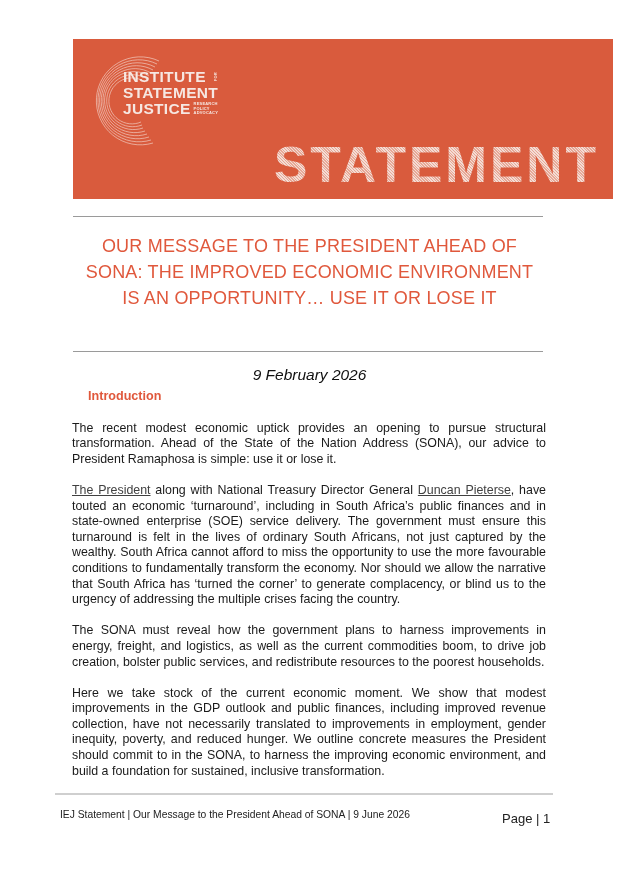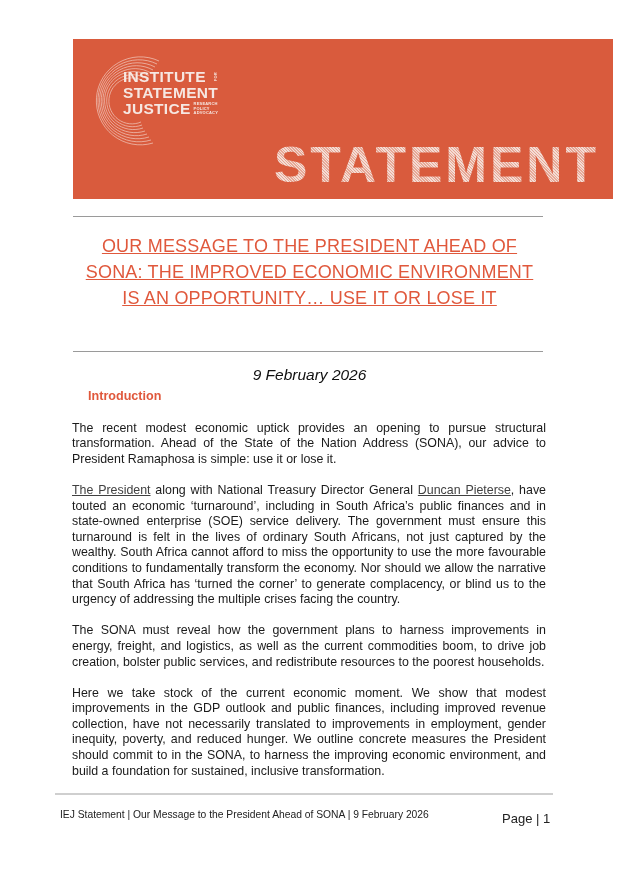--- a/index.html
+++ b/index.html
@@ -85,21 +85,20 @@
     .title {
       position: absolute;
       left: 73px;
       top: 233px;
       width: 473px;
       text-align: center;
       color: #E0583C;
       font-size: 18px;
       line-height: 26px;
       letter-spacing: 0.2px;
-      text-decoration: underline;
     }
     .date {
       position: absolute;
       left: 73px;
       top: 322px;
       width: 473px;
       text-align: center;
       font-style: italic;
       font-size: 15.5px;
       color: #111;
@@ -196,14 +195,14 @@
 
 <div class="content">
   <h2>Introduction</h2>
   <p>The recent modest economic uptick provides an opening to pursue structural transformation. Ahead of the State of the Nation Address (SONA), our advice to President Ramaphosa is simple: use it or lose it.</p>
   <p><a>The President</a><span> along with National Treasury Director General </span><a>Duncan Pieterse</a><span>, have touted an economic ‘turnaround’, including in South Africa’s public finances and in state-owned enterprise (SOE) service delivery. The government must ensure this turnaround is felt in the lives of ordinary South Africans, not just captured by the wealthy. South Africa cannot afford to miss the opportunity to use the more favourable conditions to fundamentally transform the economy. Nor should we allow the narrative that South Africa has ‘turned the corner’ to generate complacency, or blind us to the urgency of addressing the multiple crises facing the country.</span></p>
   <p>The SONA must reveal how the government plans to harness improvements in energy, freight, and logistics, as well as the current commodities boom, to drive job creation, bolster public services, and redistribute resources to the poorest households.</p>
   <p>Here we take stock of the current economic moment. We show that modest improvements in the GDP outlook and public finances, including improved revenue collection, have not necessarily translated to improvements in employment, gender inequity, poverty, and reduced hunger. We outline concrete measures the President should commit to in the SONA, to harness the improving economic environment, and build a foundation for sustained, inclusive transformation.</p>
 </div>
 
 <div class="rule" style="left:55px; top:793px; width:498px; background:#cfcfcf; height:1.5px;"></div>
-<div class="footer-text">IEJ Statement | Our Message to the President Ahead of SONA | 9 February 2026</div>
+<div class="footer-text">IEJ Statement | Our Message to the President Ahead of SONA | 9 June 2026</div>
 <div class="footer-page">Page | 1</div>
 
 </body></html>

